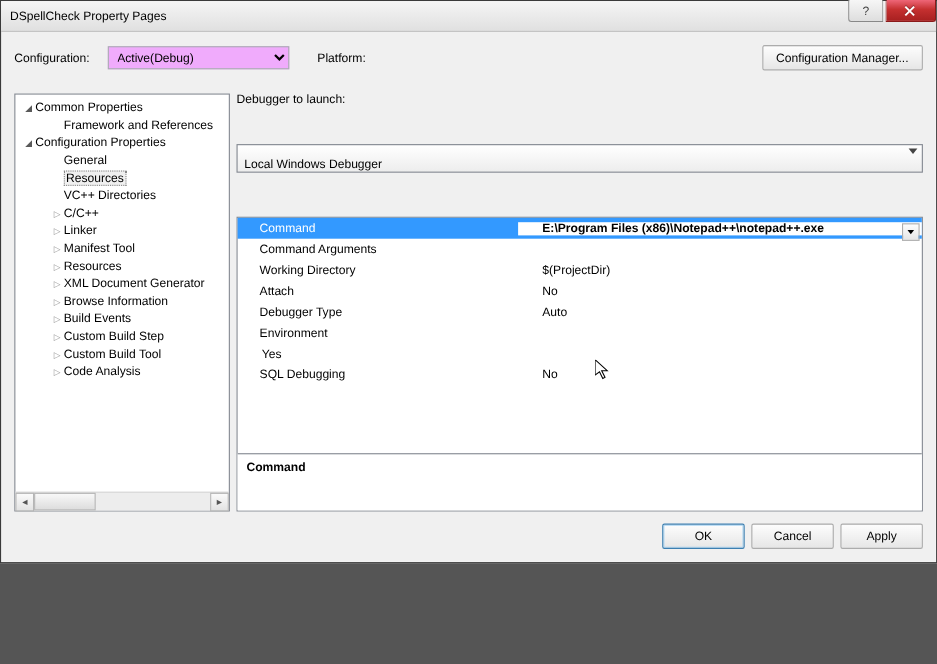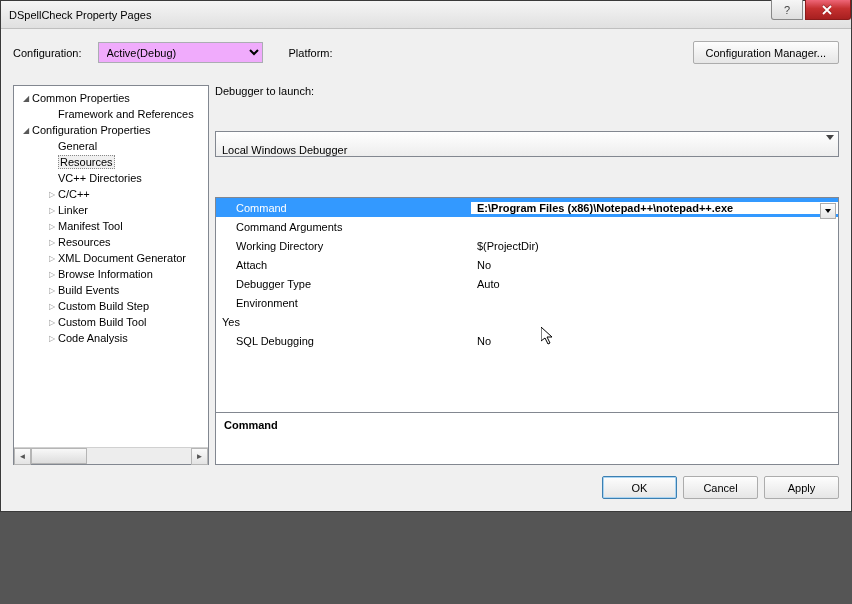--- a/index.html
+++ b/index.html
@@ -29,21 +29,21 @@
 .tree-scroll .track { flex:1; background:#ededed; height:100%; position:relative;}
 .tree-scroll .thumb { position:absolute; left:0; top:0; height:100%; width:56px; background:linear-gradient(#f8f8f8,#ddd); border:1px solid #b5b5b5;}
 .right-pane { flex:1; display:flex; flex-direction:column;gap:28px; }
 .launch-lbl { margin-bottom: 6px; }
 .debugger-combo { position:relative; height:22px; border:1px solid #828790; background:linear-gradient(#fff,#ededed); display:flex; align-items:flex-start; padding:12px 6px; margin-bottom:12px; }
 .debugger-combo .dd { position:absolute; right:4px; top:3px; width:0;height:0;border-left:4px solid transparent;border-right:4px solid transparent;border-top:5px solid #444;}
 .prop-grid { flex:1; border:1px solid #828790; background:#fff; display:flex; flex-direction:column; }
 .grid-body { flex:1; }
 .grid-row { display:flex; height:19px; align-items:center; }
 .grid-row .k { width:255px; padding-left:20px; }
-.grid-row .v { flex:1; padding-left:6px; position:relative; }
+.grid-row .v { flex:1; padding-left:22px; position:relative; }
 .grid-row.sel { background:#3399ff; color:#fff; }
 .grid-row.sel .v { background:#fff; color:#000; font-weight:bold; }
 .grid-row.sel .v .dd { position:absolute; right:2px; top:1px; width:16px; height:16px; border:1px solid #acacac; background:linear-gradient(#fdfdfd,#e6e6e6); display:flex; align-items:center; justify-content:center;}
 .grid-row.sel .v .dd::after { content:""; width:0;height:0;border-left:3px solid transparent;border-right:3px solid transparent;border-top:4px solid #000;}
 .desc-pane { border-top:1px solid #828790; height:52px; padding:6px 8px; background:#fff; }
 .desc-pane .dt { font-weight:bold; }
 .footer { position:absolute; bottom:12px; right:12px; display:flex; gap:6px; }
 .btn { width:75px; height:23px; border:1px solid #acacac; background:linear-gradient(#fdfdfd,#e6e6e6); border-radius:2px; }
 .btn.default { border:1px solid #3c7fb1; box-shadow: 0 0 0 1px #a9d4f2 inset; }
 .cursor { position:absolute; left:540px; top:326px; pointer-events:none; }

